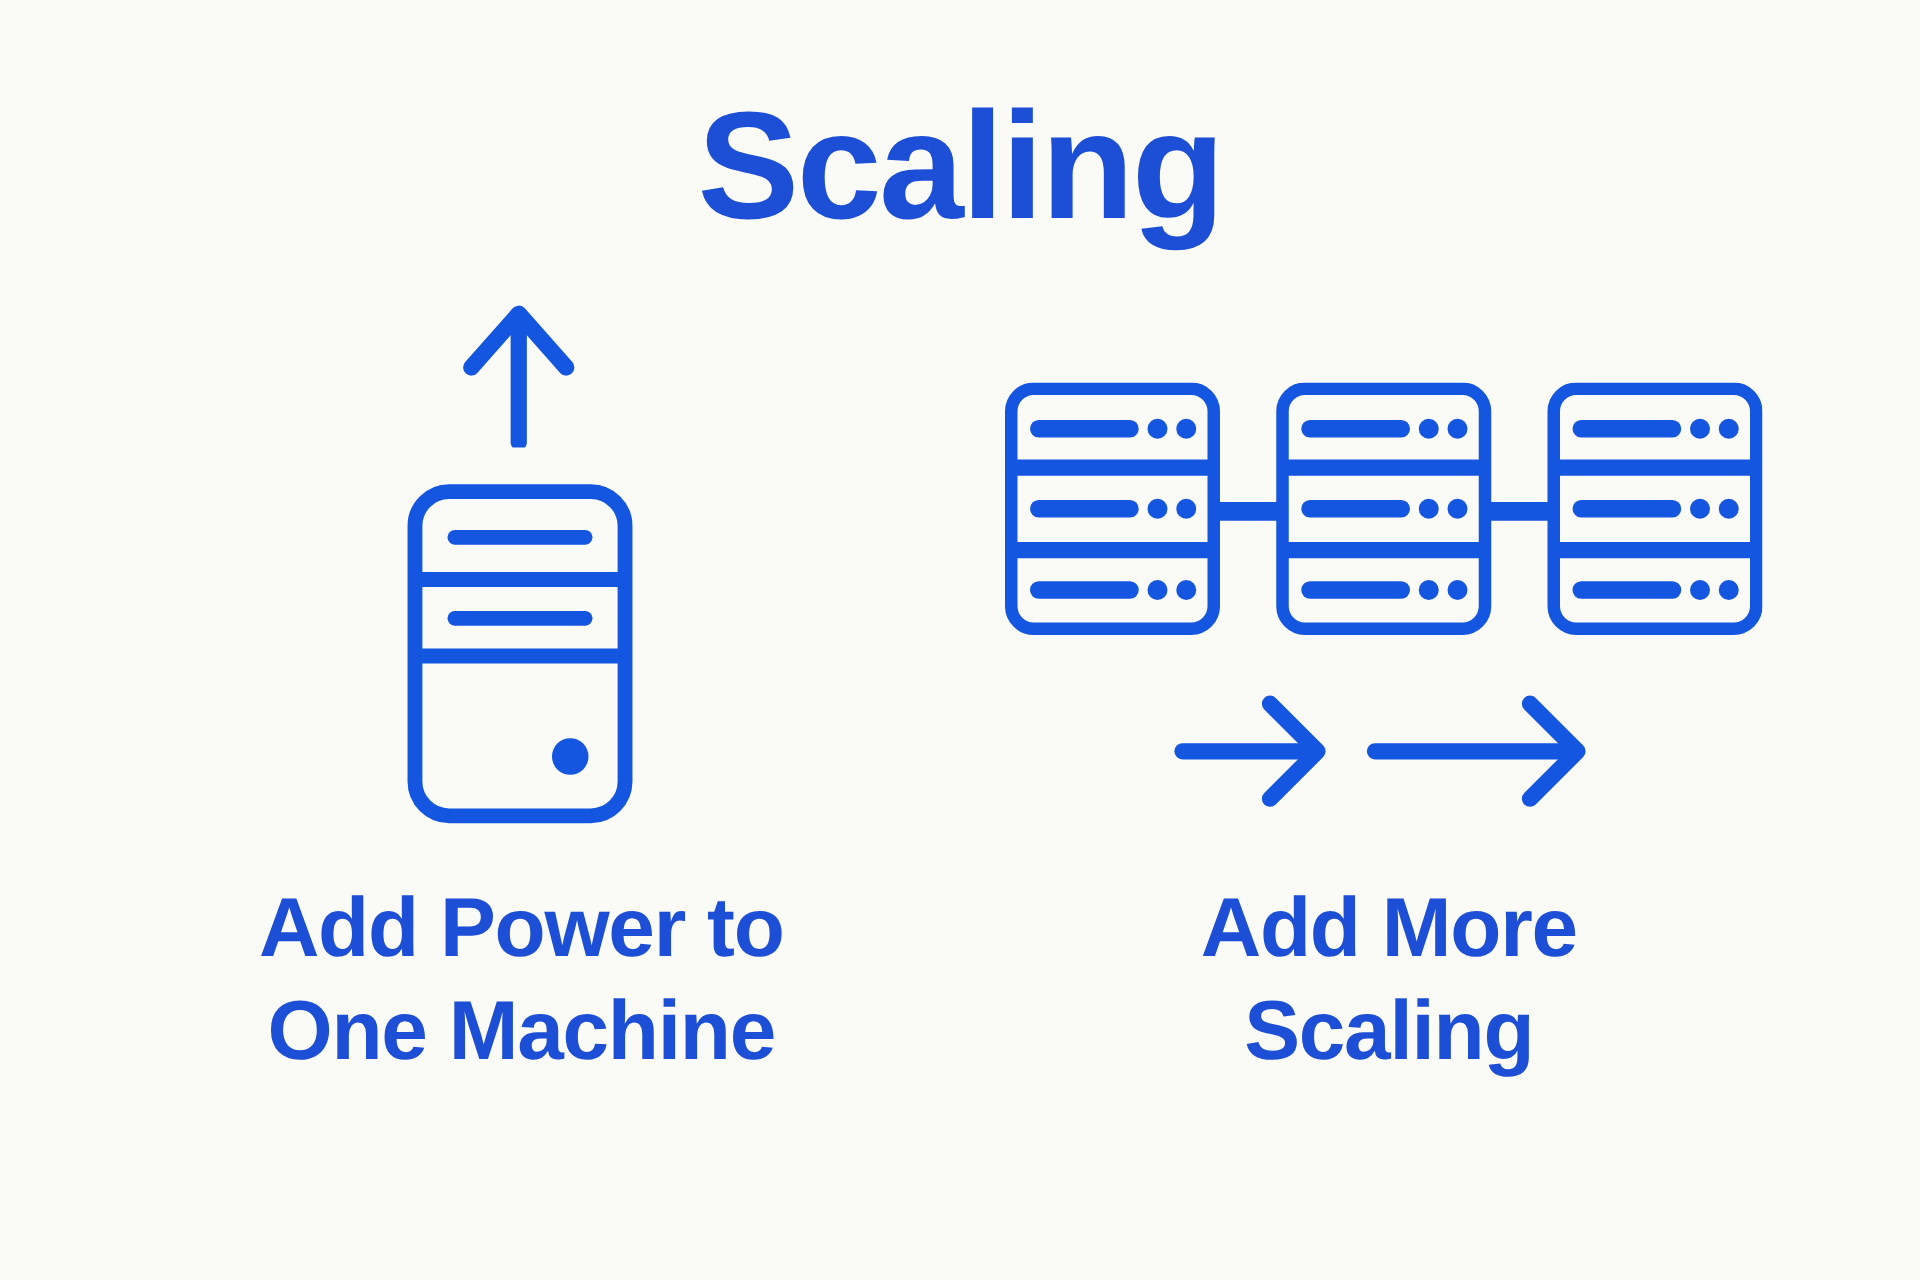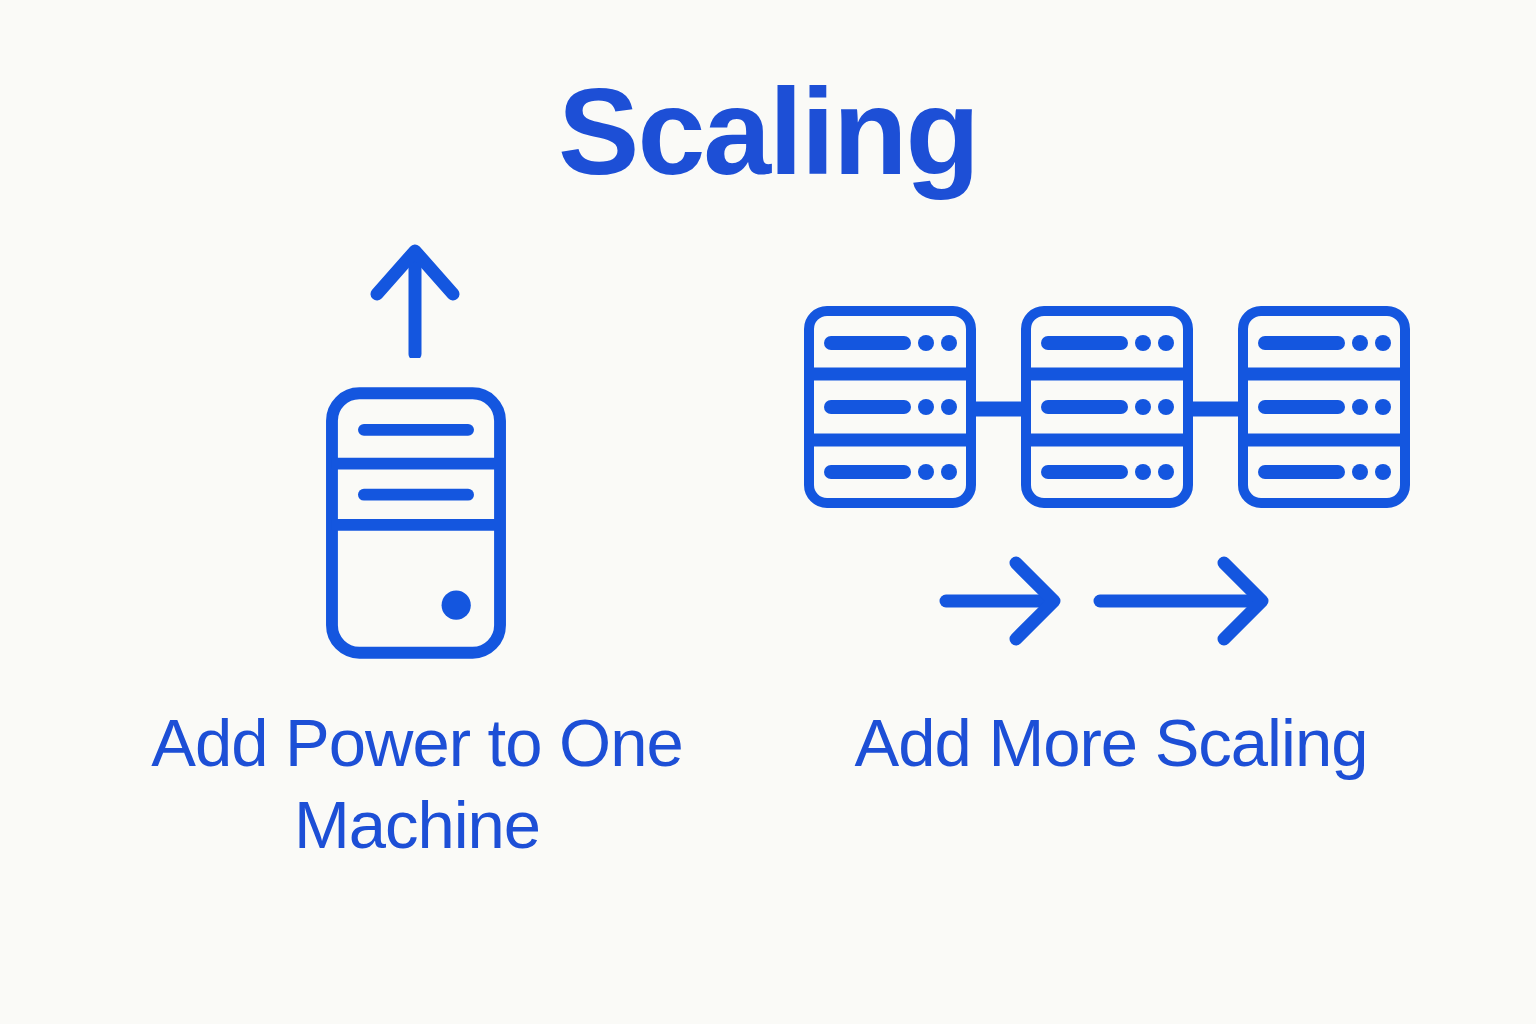--- a/index.html
+++ b/index.html
@@ -39,21 +39,21 @@
   .tower-icon      { position: absolute; left: 324px; top: 386px; }
   .cluster-icon    { position: absolute; left: 804px; top: 306px; }
   .arrows-right    { position: absolute; left: 928px; top: 546px; }
 
   .caption {
     position: absolute;
     top: 702px;
     width: 540px;
     text-align: center;
     font-size: 67px;
-    font-weight: 400;
+    font-weight: 700;
     line-height: 1.22;
     letter-spacing: -1px;
     color: var(--accent);
   }
   .caption-left  { left: 147px; }
   .caption-right { left: 841px; }
 </style>
 </head>
 <body>
 

